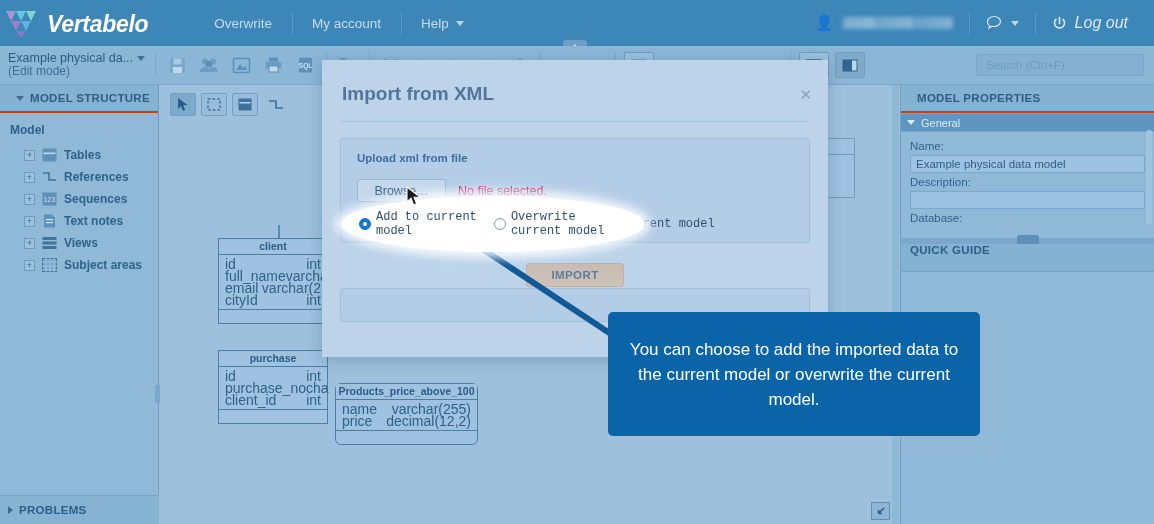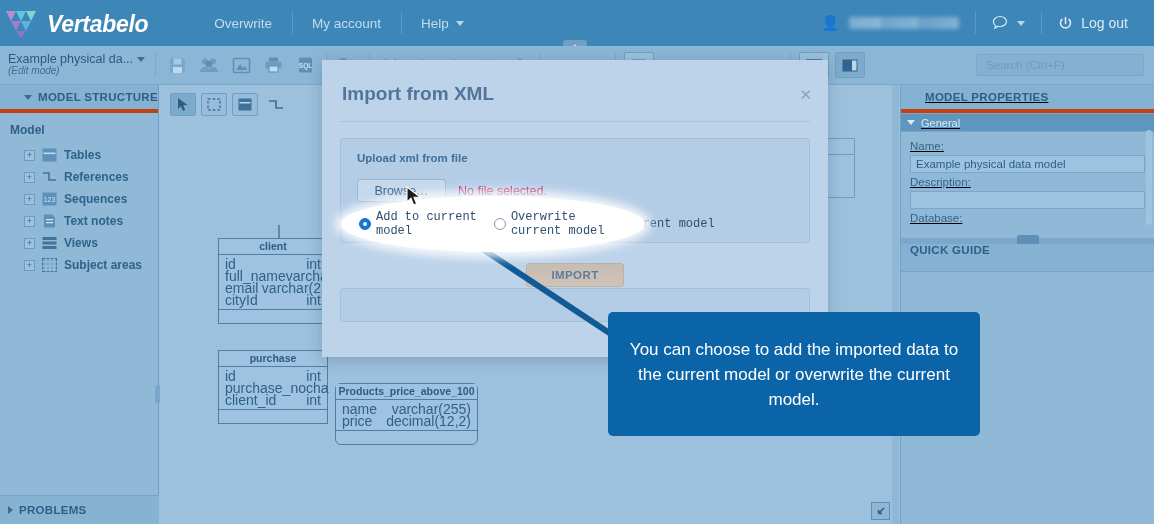--- a/index.html
+++ b/index.html
@@ -45,32 +45,32 @@
   .user-icon { color:#e3eef6; font-size:15px; margin-right:9px; }
   .user-blur {
     width:110px; height:12px; border-radius:2px;
     background:linear-gradient(90deg,#7fb0d2 0%,#8cbad9 28%,#72a7cc 30%,#88b7d7 62%,#6ca3cb 64%,#85b5d6 100%);
     filter:blur(2px); opacity:.95;
   }
   .nav-divider { width:1px; height:22px; background:#5a9ac6; }
   .chat-chunk, .logout-chunk {
     display:flex; align-items:center; padding:0 16px; height:46px; cursor:pointer; color:#dbe9f4;
   }
-  .logout-chunk { font-size:14px; }
+  .logout-chunk { font-size:16px;font-style:italic; }
   .pw-icon { margin-right:8px; font-size:15px; color:#e3eef6; }
 
   
   #toolbar {
     position:absolute; left:0; top:46px; width:1154px; height:39px;
     background:#8cb6d6; border-bottom:1px solid #7ba9cd;
     display:flex; align-items:center;
   }
   #doc-title-box { width:150px; padding-left:8px; line-height:1.05; }
   .doc-title { font-size:12.5px; font-weight:normal; color:#2b5b80; }
-  .doc-sub { font-size:10px; color:#3f6e93;font-style:italic; }
+  .doc-sub { font-size:12px; color:#3f6e93; }
   .title-caret {
     display:inline-block; width:0; height:0; margin-left:4px; vertical-align:middle;
     border-left:4px solid transparent; border-right:4px solid transparent;
     border-top:5px solid #3f6e93;
   }
   .tb-sep { width:1px; height:24px; background:#7aa8cc; margin:0 5px; }
   .tb-btn {
     width:28px; height:26px; display:flex; align-items:center; justify-content:center;
     margin:0 2px; cursor:pointer;
   }
@@ -98,22 +98,22 @@
     background:#6f9fc4; border-radius:3px 3px 0 0;
     display:flex; align-items:center; justify-content:center;
   }
 
   
   #left-panel {
     position:absolute; left:0; top:85px; width:159px; height:439px;
     background:#8fb9d7; border-right:1px solid #6f9fc4;
   }
   .panel-head {
-    height:28px; background:#85b1d2; border-bottom:4px solid #c2410c;
-    display:flex; align-items:center; padding-left:24px;
+    height:28px; background:#85b1d2; border-bottom:2px solid #c2410c;
+    display:flex; align-items:center; padding-left:16px;
     font-size:11.5px; font-weight:bold; color:#2d5f86; letter-spacing:.3px;
   }
   .tri {
     display:inline-block; width:0; height:0; margin-right:6px;
     border-left:4px solid transparent; border-right:4px solid transparent;
     border-top:5px solid #3c6c91;
   }
   .tri.right {
     border-top:4px solid transparent; border-bottom:4px solid transparent;
     border-left:5px solid #3c6c91; border-right:0;
@@ -177,21 +177,21 @@
     border:1px solid #5d8fb6; background:#8fb6d5;
     display:flex; align-items:center; justify-content:center;
   }
   #canvas-scroll-v {
     position:absolute; right:0; top:0; width:7px; height:439px; background:#8fb7d6;
   }
 
   
   #right-panel {
     position:absolute; left:900px; top:85px; width:254px; height:439px;
-    background:#8fb9d7; border-left:1px solid #6f9fc4;text-decoration:underline;
+    background:#8fb9d7; border-left:1px solid #6f9fc4;
   }
   .prop-section-head {
     height:19px; background:#5f96c0; border-top:1px solid #78a6ca; border-bottom:1px solid #78a6ca;
     display:flex; align-items:center; padding-left:6px;
     font-size:11px; color:#dce9f3;
   }
   .prop-section-head .tri { border-top-color:#dce9f3; }
   .prop-body { padding:5px 9px 0 9px; }
   .prop-label { font-size:11.5px; color:#31648b; margin:3px 0 2px; }
   .prop-input {

